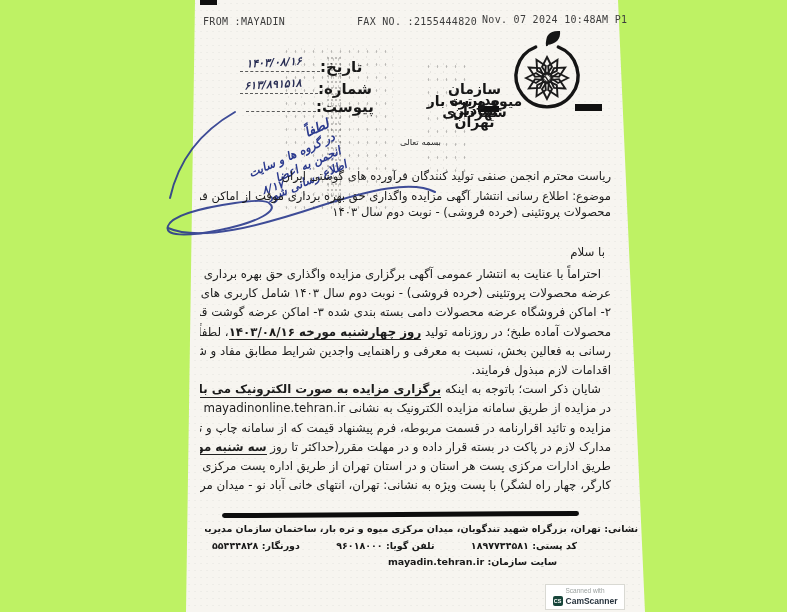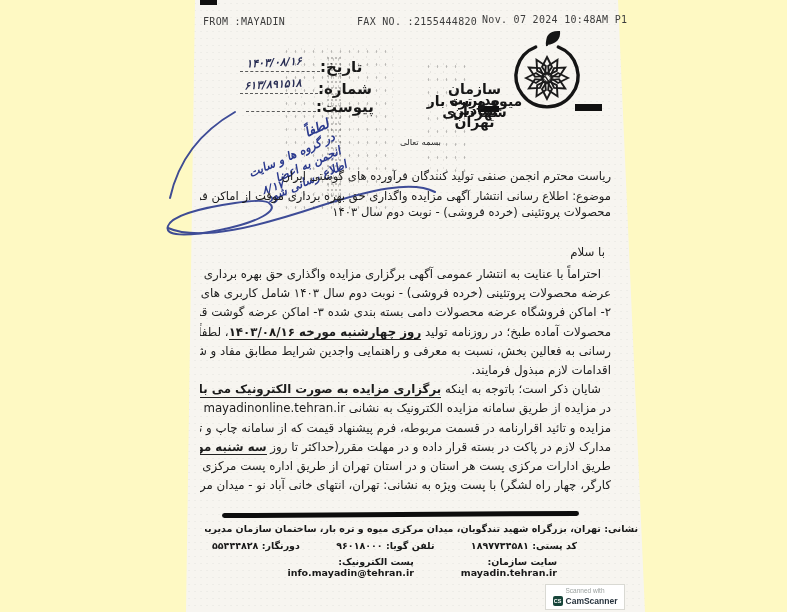--- a/index.html
+++ b/index.html
@@ -1,16 +1,16 @@
 <!DOCTYPE html>
 <html lang="fa"><head>
 <meta charset="utf-8">
 <style>
   html,body{margin:0;padding:0;}
-  .canvas{position:relative;width:787px;height:612px;background:#fef9c3;overflow:hidden;
+  .canvas{position:relative;width:787px;height:612px;background:#bef264;overflow:hidden;
           font-family:"DejaVu Sans",sans-serif;color:#1c1c1c;}
   .page{position:absolute;inset:0;background:#f7f5f0;
         clip-path:polygon(195px 0,618px 0,645px 612px,186px 612px);}
   .page::after{content:"";position:absolute;inset:0;
         background-image:radial-gradient(rgba(70,70,70,.05) .6px,transparent 1px);
         background-size:6px 7px;}
   .abs{position:absolute;}
   .mono{font-family:"DejaVu Sans Mono",monospace;font-size:10px;color:#3c3c3c;letter-spacing:.3px;white-space:nowrap;}
   .clip{white-space:nowrap;overflow:hidden;}
   .noise{background-image:radial-gradient(rgba(45,45,45,.55) .6px,transparent 1.1px),
@@ -138,21 +138,20 @@
 
   <div class="abs divider" style="left:222px;top:512px;width:357px;height:4.5px;"></div>
   <div class="abs foot clip" style="left:205px;top:523px;width:433px;text-align:right;">نشانی: تهران، بزرگراه شهید تندگویان، میدان مرکزی میوه و تره بار، ساختمان سازمان مدیریت میوه و تره بار شهرداری تهران</div>
   <div class="abs frow" style="left:212px;top:540px;width:365px;">
     <span class="foot">کد پستی: ۱۸۹۷۷۳۴۵۸۱</span>
     <span class="foot">تلفن گویا: ۹۶۰۱۸۰۰۰</span>
     <span class="foot">دورنگار: ۵۵۴۴۴۸۲۸</span>
   </div>
   <div class="abs frow" style="left:240px;top:556px;width:317px;">
     <span class="foot">سایت سازمان: mayadin.tehran.ir</span>
-    <span class="foot">پست الکترونیک: info.mayadin@tehran.ir</span>
   </div>
 
   <div class="abs cs-badge" style="left:545px;top:584px;width:80px;height:26px;">
     <div class="cs-top">Scanned with</div>
     <div class="cs-bot">
       <span class="cs-icon">CS</span>
       <span class="cs-name">CamScanner</span>
     </div>
   </div>
 

